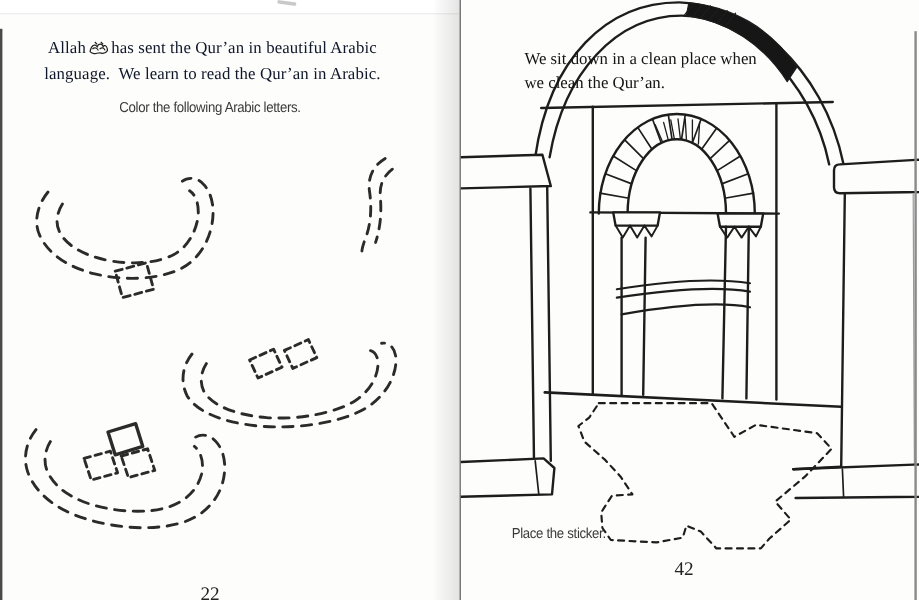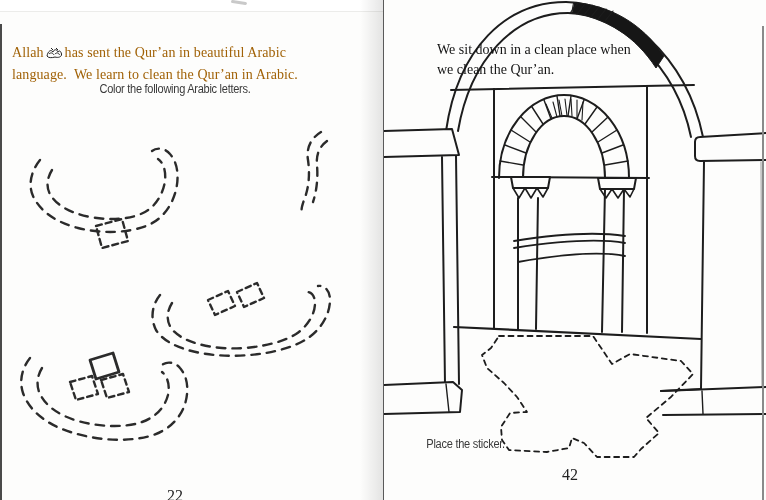--- a/index.html
+++ b/index.html
@@ -13,22 +13,22 @@
   .page-right{left:383px;border-left:1px solid #5a5a5a;}
   
   .gutter-shadow{position:absolute;top:0;left:360px;width:23px;height:500px;
     background:linear-gradient(to right, rgba(0,0,0,0) 0%, rgba(0,0,0,0.10) 100%);}
   .edge-left{position:absolute;left:0;top:24px;width:2px;height:476px;background:#4a4a4a;}
   .edge-right{position:absolute;left:762px;top:26px;width:2px;height:474px;background:#8a8a8a;}
   .top-strip{position:absolute;left:0;top:0;width:383px;height:11px;background:#ffffff;border-bottom:1px solid #ececea;}
   .smudge{position:absolute;left:231px;top:1px;width:16px;height:3px;background:#c9c9c9;transform:rotate(8deg);border-radius:2px;}
   
   .heading{
-    position:absolute;top:30px;left:12px;width:330px;
-    font-size:14px;line-height:1.55;letter-spacing:.1px;color:#a16207;margin-top:12px;
+    position:absolute;top:30px;left:12px;width:330px;text-align:center;
+    font-size:14px;line-height:1.55;letter-spacing:.1px;color:#0f172a;
   }
   .keep-space{white-space:pre-wrap;}
   .honorific{display:inline-block;vertical-align:-2px;margin:0 2px;}
   .instruction{
     font-family:"Liberation Sans", sans-serif;font-size:12px;color:#3a3a3a;
     letter-spacing:-0.3px;transform:scaleX(0.92);transform-origin:center;
   }
   .instr-left{position:absolute;top:82px;left:0;width:350px;text-align:center;}
   .instr-right{position:absolute;top:437px;left:8px;width:160px;text-align:center;transform-origin:left center;}
   .caption-right{
@@ -51,21 +51,21 @@
     <div class="smudge"></div>
 
     <div class="heading">
       <span><span>Allah</span><span class="honorific"><svg width="17" height="12" viewBox="0 0 17 12">
           <g fill="none" stroke="#222" stroke-width="1">
             <path d="M1,9 C2,4 5,2 7,5 C8,2 11,2 12,5 C13,3 15,4 15.5,7 C16,10 12,11 9,10 C6,11 2,11 1,9 Z"></path>
             <path d="M3,7 C5,5 7,6 8,8 M9,7 C11,5 13,6 13.5,8"></path>
             <path d="M5,1 L7,3 M10,1 L12,3"></path>
           </g>
         </svg></span><span>has sent the Qur’an in beautiful Arabic</span></span><br>
-      <span class="keep-space">language.  We learn to clean the Qur’an in Arabic.</span>
+      <span class="keep-space">language.  We learn to read the Qur’an in Arabic.</span>
     </div>
 
     <div class="instruction instr-left">Color the following Arabic letters.</div>
 
     <svg class="art" width="383" height="500" viewBox="0 0 383 500">
       <g fill="none" stroke="#2b2b2b" stroke-width="2.4" stroke-linecap="round" stroke-linejoin="round">
 
         <g stroke-dasharray="8 7">
           <path d="M321,132 C311,138 306,148 308,160 C310,174 309,188 304,200 C302,206 301,209 302,212"></path>
           <path d="M327,141 C319,147 316,155 317,165 C318,177 317,190 313,202"></path>

